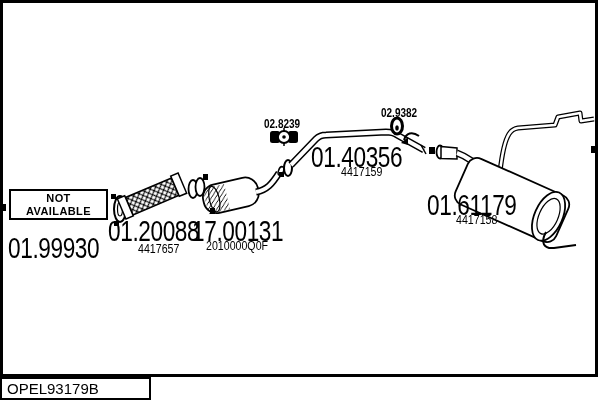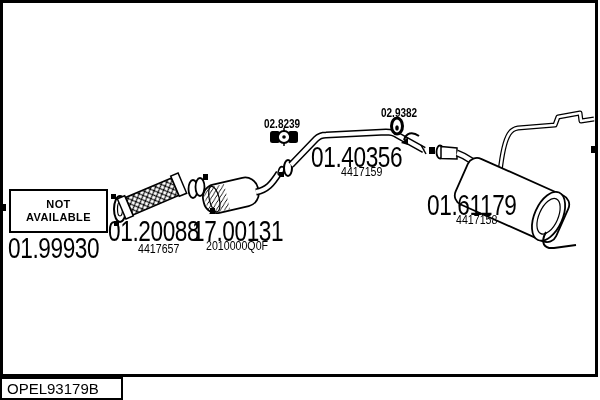--- a/index.html
+++ b/index.html
@@ -10,27 +10,27 @@
   .frame{
     position:absolute;left:0;top:0;width:598px;height:377px;
     border:3px solid #000;box-sizing:border-box;
   }
   svg.art{position:absolute;left:0;top:0;}
   .lbl{position:absolute;color:#000;white-space:nowrap;transform-origin:0 0;line-height:1;}
   .num{font-size:29px;letter-spacing:-0.5px;transform:scaleX(0.78);cursor:pointer;}
   .ref{font-size:12.5px;transform:scaleX(0.85);}
   .small-num{font-size:12.5px;font-weight:bold;transform:scaleX(0.80);cursor:pointer;}
   .na-box{
-    position:absolute;left:9px;top:189px;width:99px;height:44px;
+    position:absolute;left:9px;top:189px;width:99px;height:31px;
     border:2px solid #000;box-sizing:border-box;background:#fff;
     display:flex;flex-direction:column;align-items:center;justify-content:center;
     font-weight:bold;font-size:11px;line-height:13px;letter-spacing:0.4px;
   }
   .code-box{
-    position:absolute;left:0;top:377px;width:123px;height:23px;
+    position:absolute;left:0;top:377px;width:151px;height:23px;
     border:2px solid #000;box-sizing:border-box;background:#fff;
     display:flex;align-items:center;padding-left:5px;font-size:15px;
   }
 </style>
 </head>
 <body>
 
 <div class="page">
 
   <div class="frame"></div>

